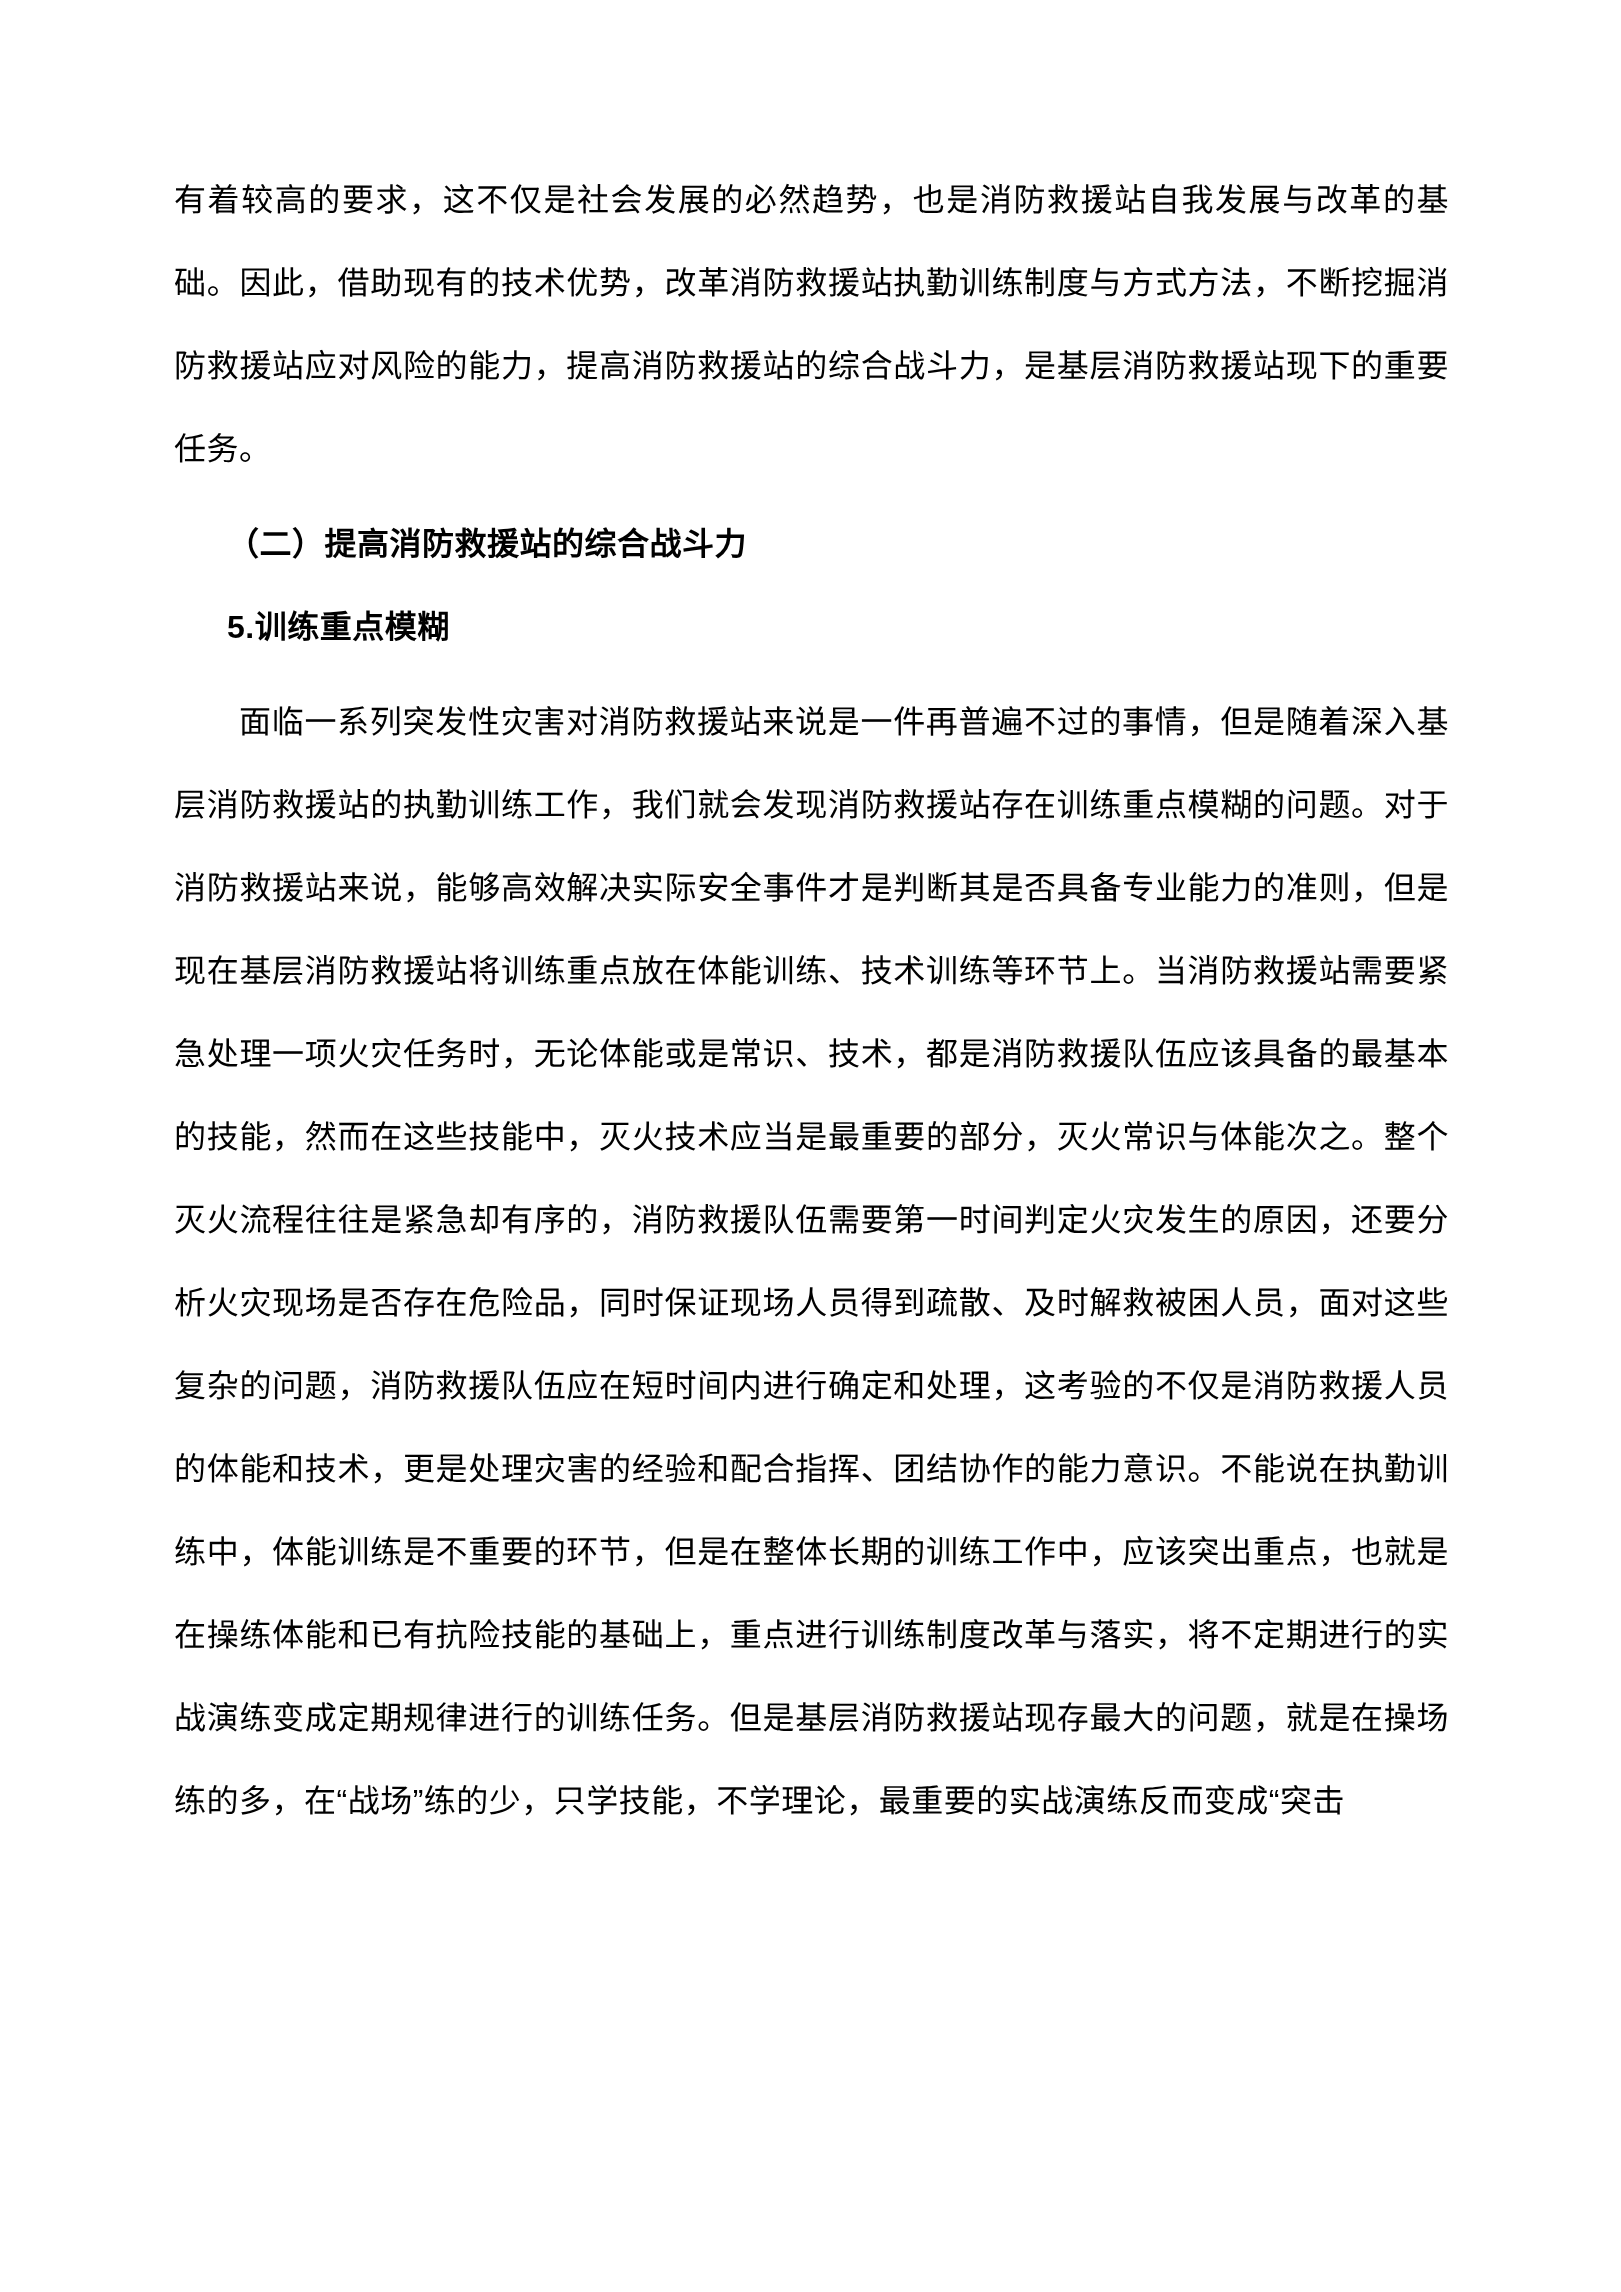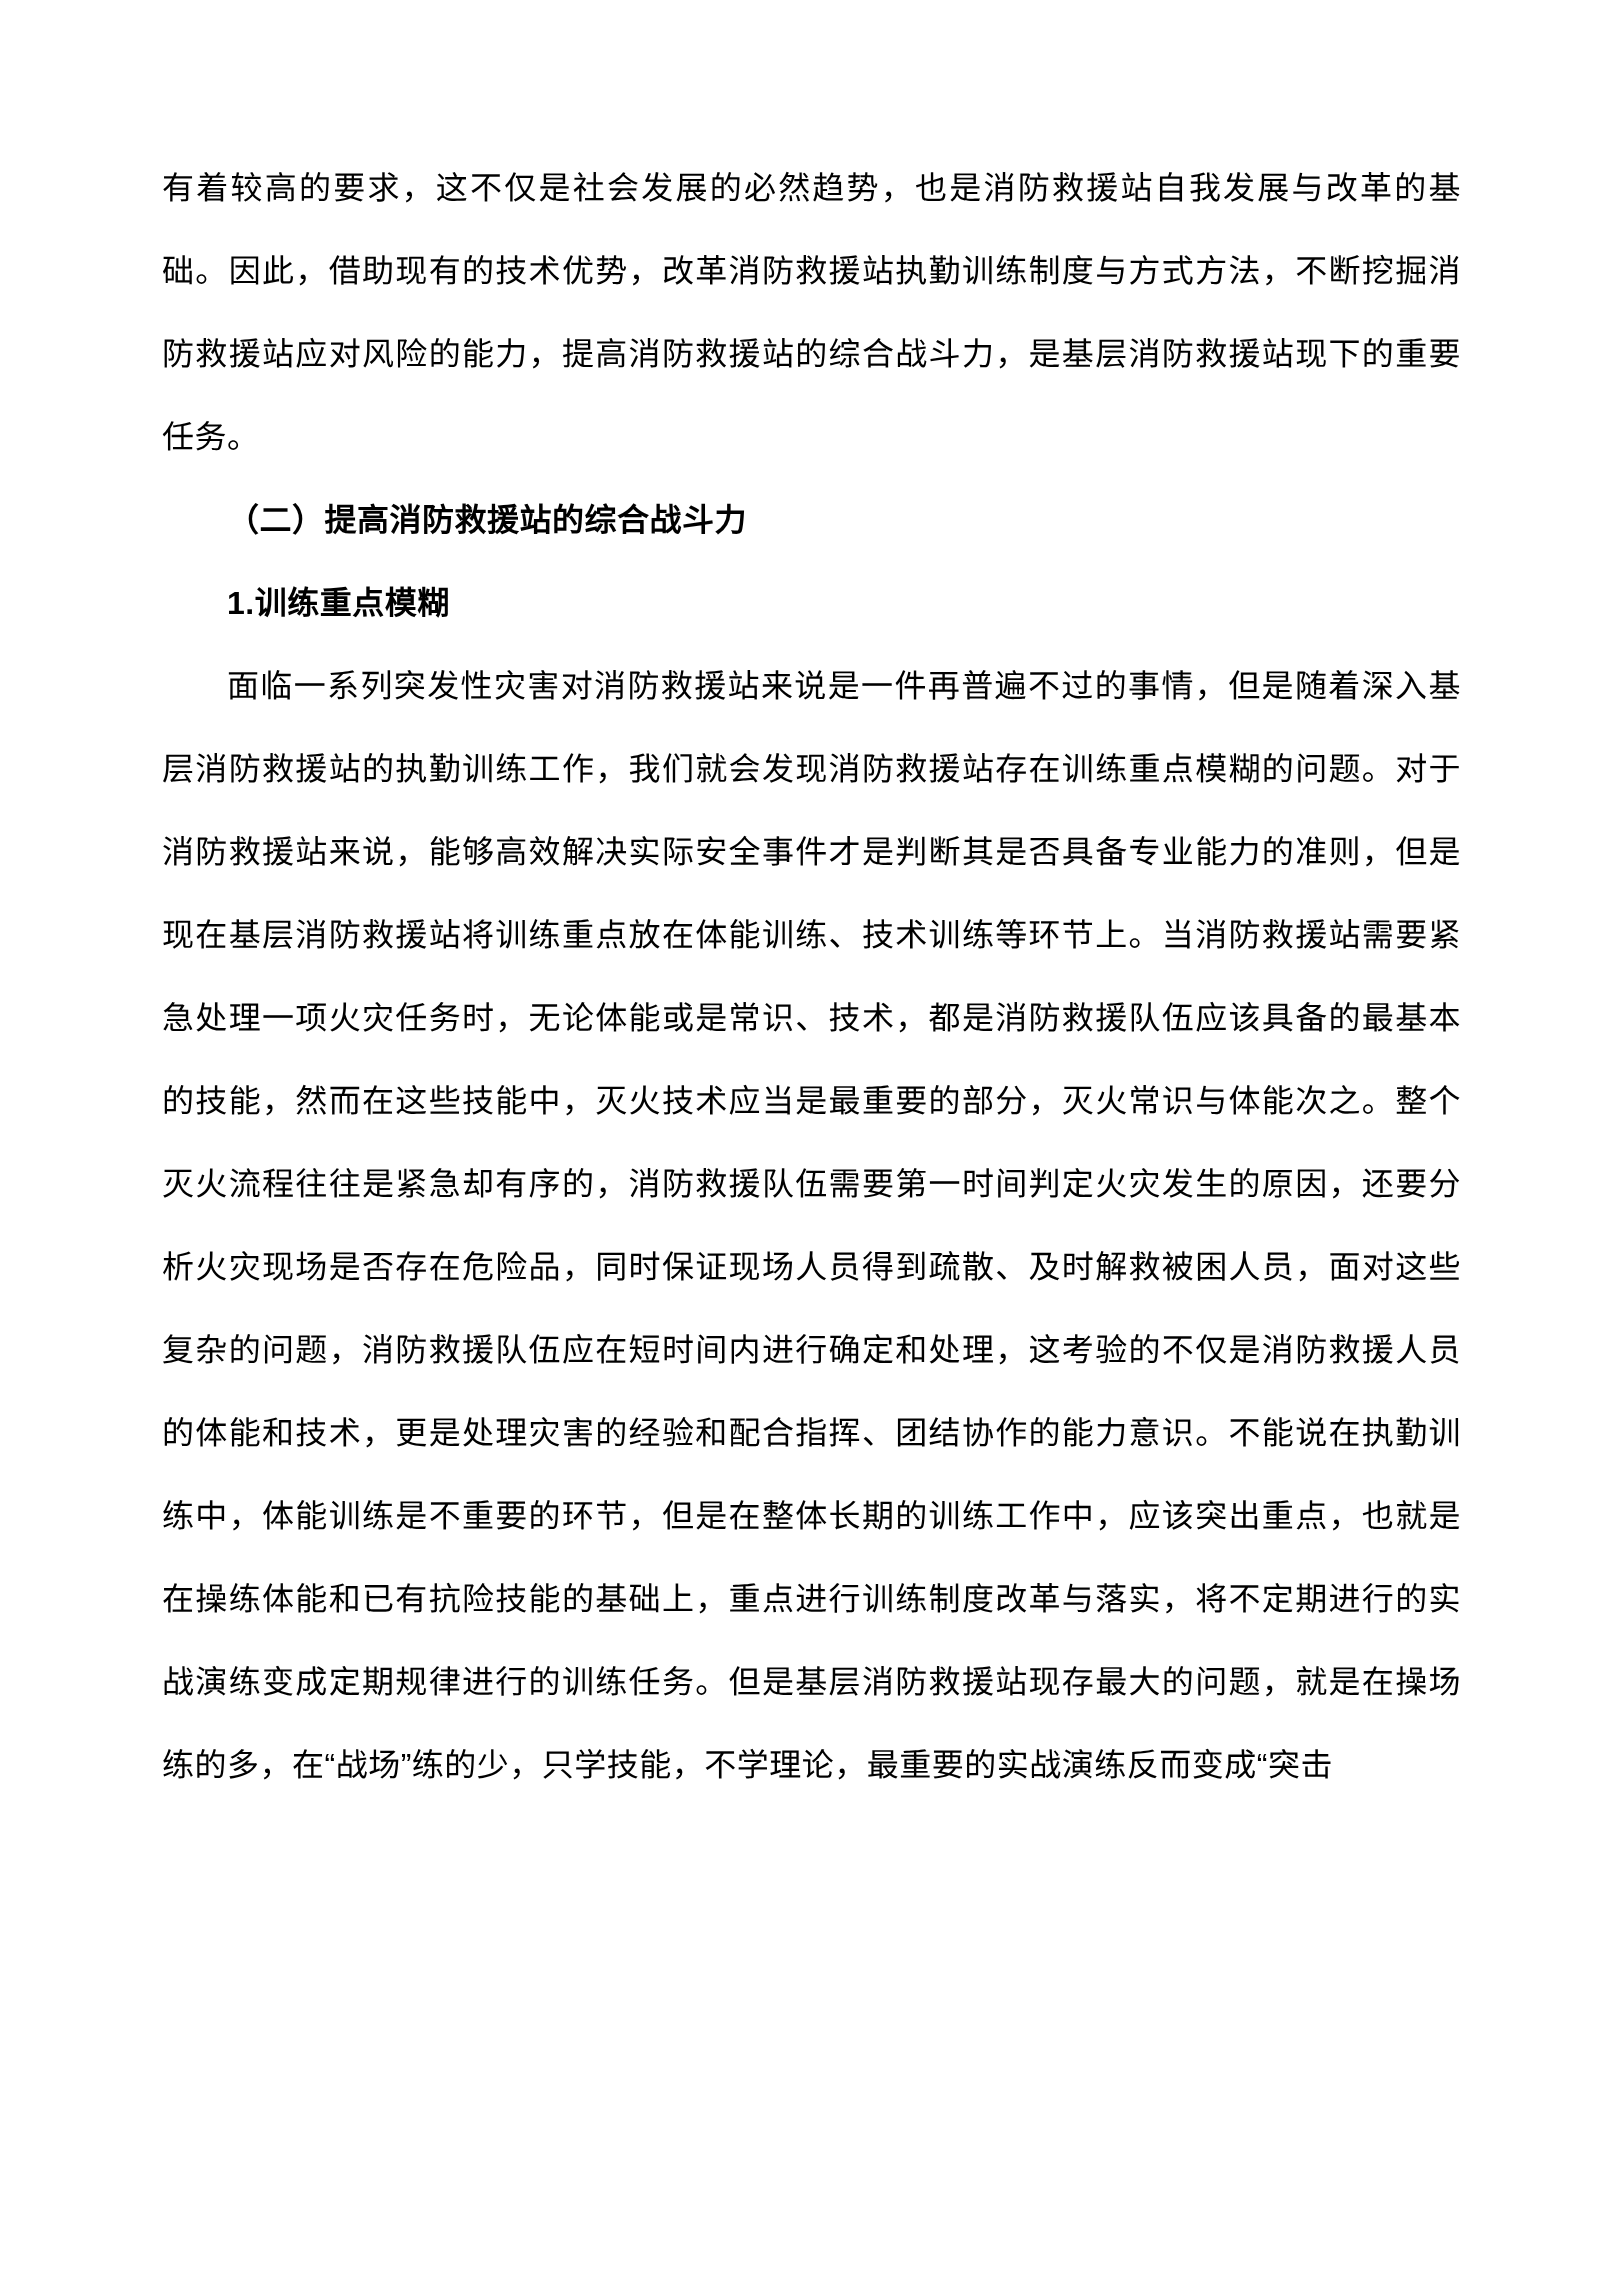--- a/index.html
+++ b/index.html
@@ -29,21 +29,21 @@
     width: 1299px;
   }
 
   
   .para {
     font-size: 32px;
     line-height: 83px;
     text-align: justify;
     text-justify: inter-ideograph;
     text-indent: 0;
-    margin: 0;
+    margin: 12px;
     letter-spacing: 0.5px;
     font-weight: 500;
   }
   .para.indent {
     text-indent: 65px;
   }
   .para.continued {
     text-indent: 0;
   }
 
@@ -68,19 +68,19 @@
 </head>
 <body>
 
 <div class="page">
   <div class="content">
 
     <p class="para continued">有着较高的要求，这不仅是社会发展的必然趋势，也是消防救援站自我发展与改革的基础。因此，借助现有的技术优势，改革消防救援站执勤训练制度与方式方法，不断挖掘消防救援站应对风险的能力，提高消防救援站的综合战斗力，是基层消防救援站现下的重要任务。</p>
 
     <h2 class="heading-2">（二）提高消防救援站的综合战斗力</h2>
 
-    <h3 class="heading-3">1.训练重点模糊</h3>
+    <h3 class="heading-3">5.训练重点模糊</h3>
 
     <p class="para indent">面临一系列突发性灾害对消防救援站来说是一件再普遍不过的事情，但是随着深入基层消防救援站的执勤训练工作，我们就会发现消防救援站存在训练重点模糊的问题。对于消防救援站来说，能够高效解决实际安全事件才是判断其是否具备专业能力的准则，但是现在基层消防救援站将训练重点放在体能训练、技术训练等环节上。当消防救援站需要紧急处理一项火灾任务时，无论体能或是常识、技术，都是消防救援队伍应该具备的最基本的技能，然而在这些技能中，灭火技术应当是最重要的部分，灭火常识与体能次之。整个灭火流程往往是紧急却有序的，消防救援队伍需要第一时间判定火灾发生的原因，还要分析火灾现场是否存在危险品，同时保证现场人员得到疏散、及时解救被困人员，面对这些复杂的问题，消防救援队伍应在短时间内进行确定和处理，这考验的不仅是消防救援人员的体能和技术，更是处理灾害的经验和配合指挥、团结协作的能力意识。不能说在执勤训练中，体能训练是不重要的环节，但是在整体长期的训练工作中，应该突出重点，也就是在操练体能和已有抗险技能的基础上，重点进行训练制度改革与落实，将不定期进行的实战演练变成定期规律进行的训练任务。但是基层消防救援站现存最大的问题，就是在操场练的多，在“战场”练的少，只学技能，不学理论，最重要的实战演练反而变成“突击</p>
 
   </div>
 </div>
 
 
 </body></html>

